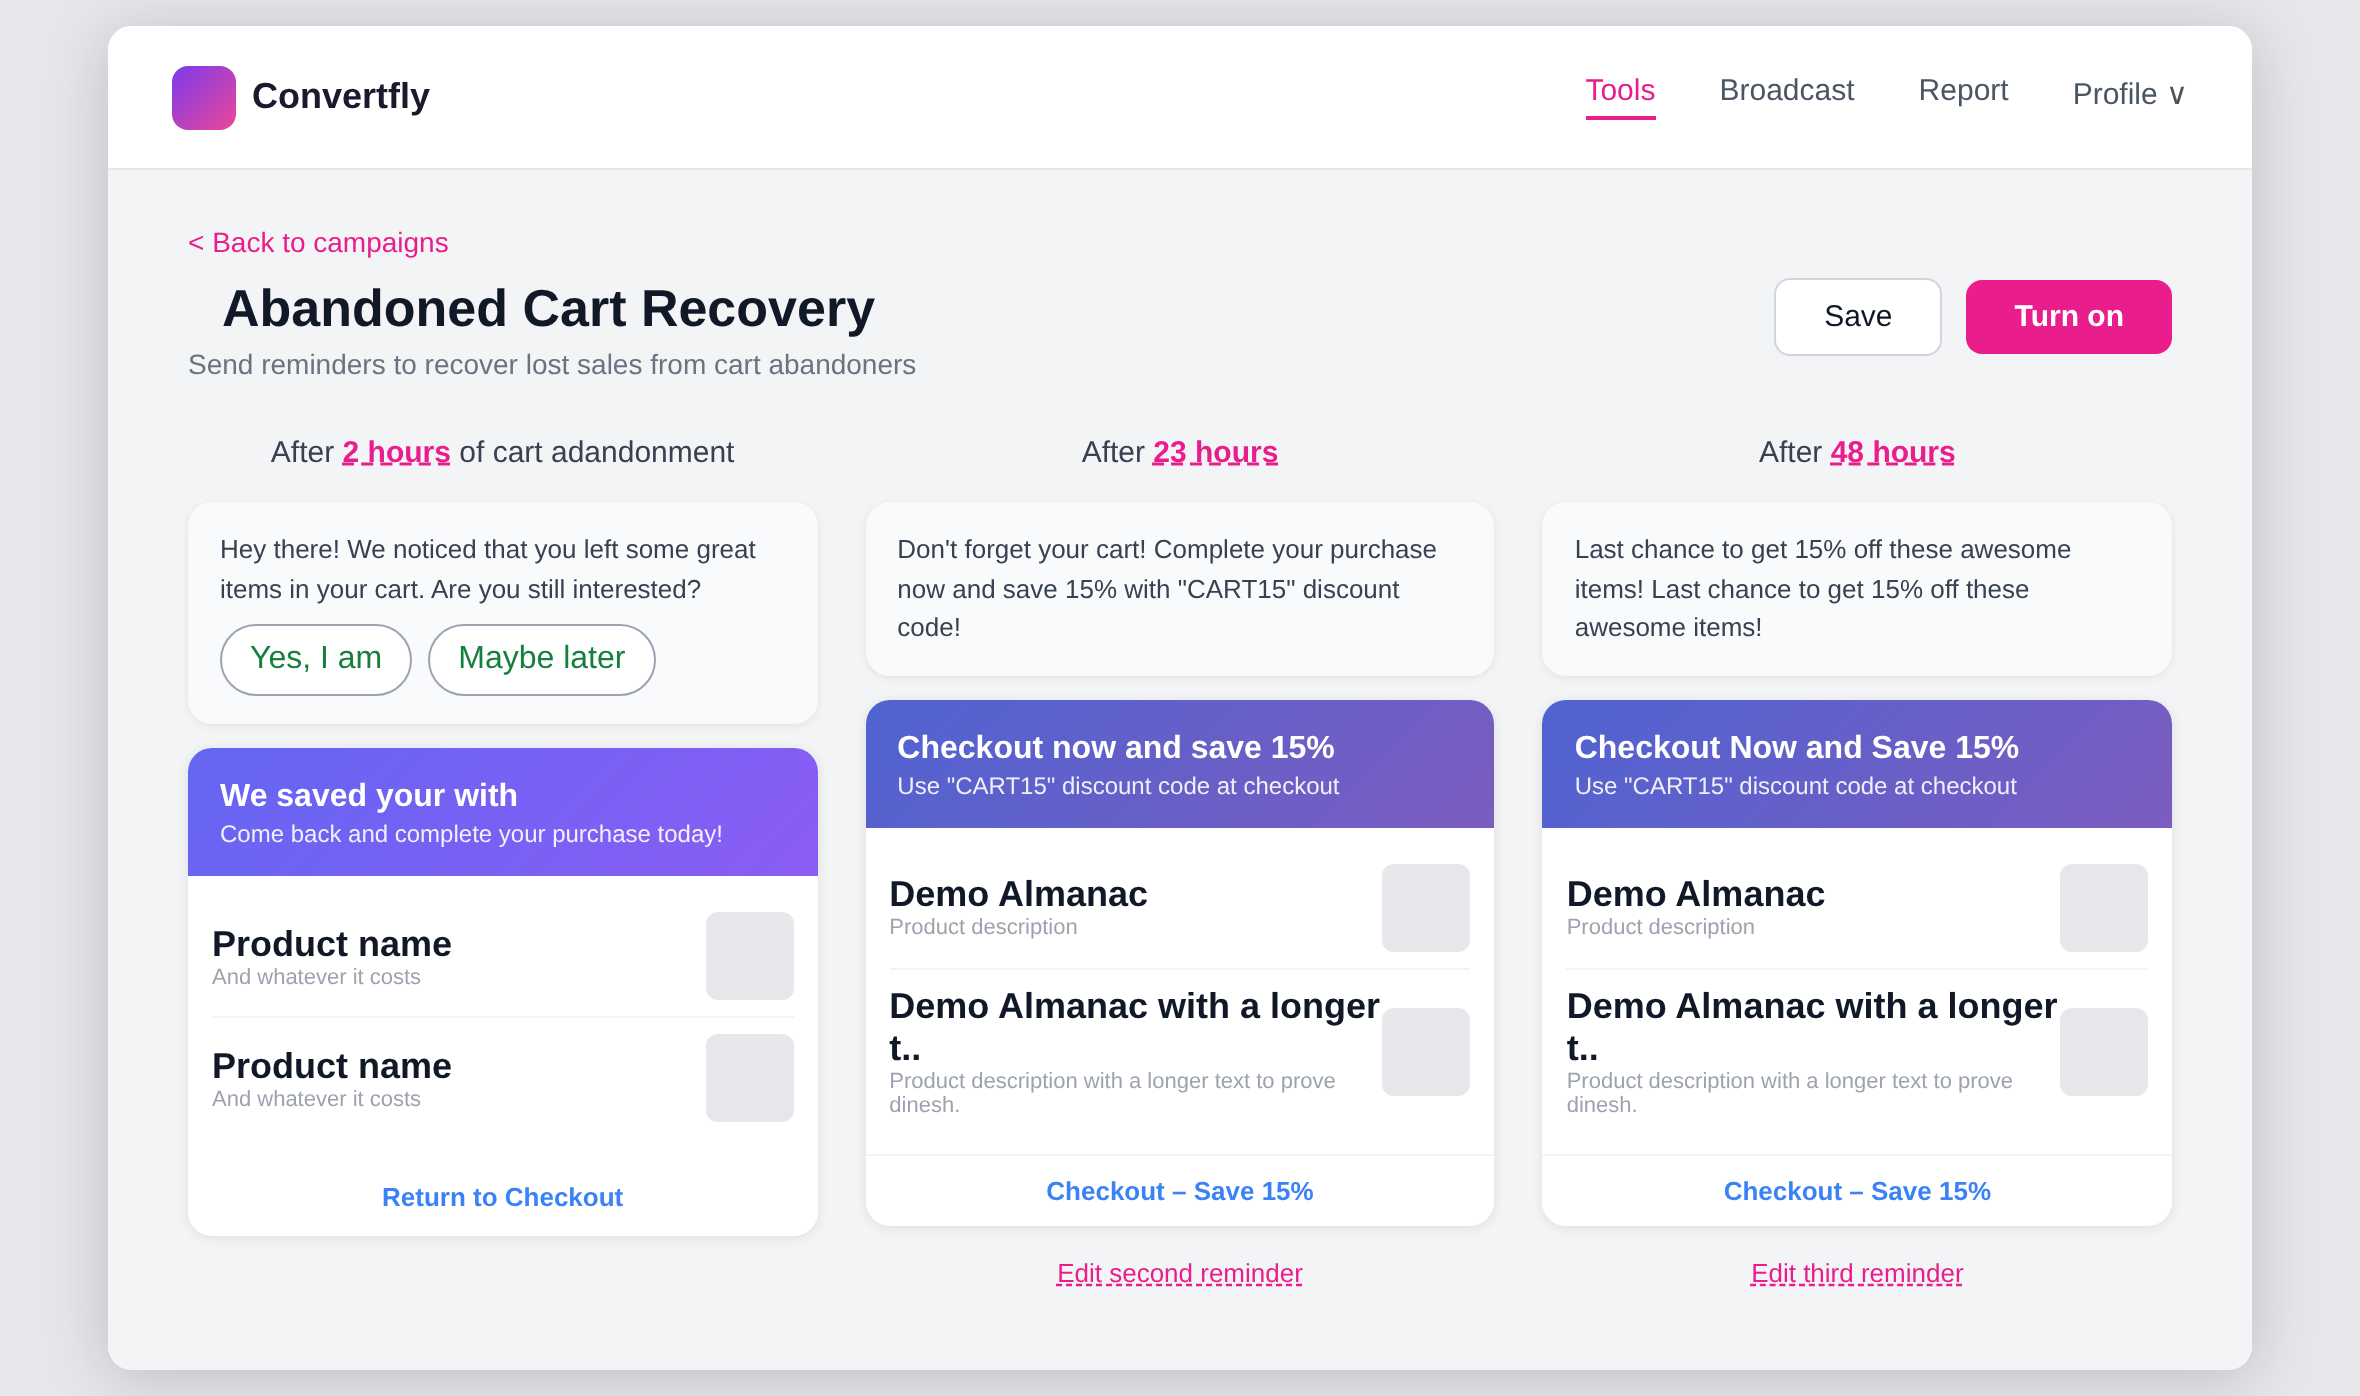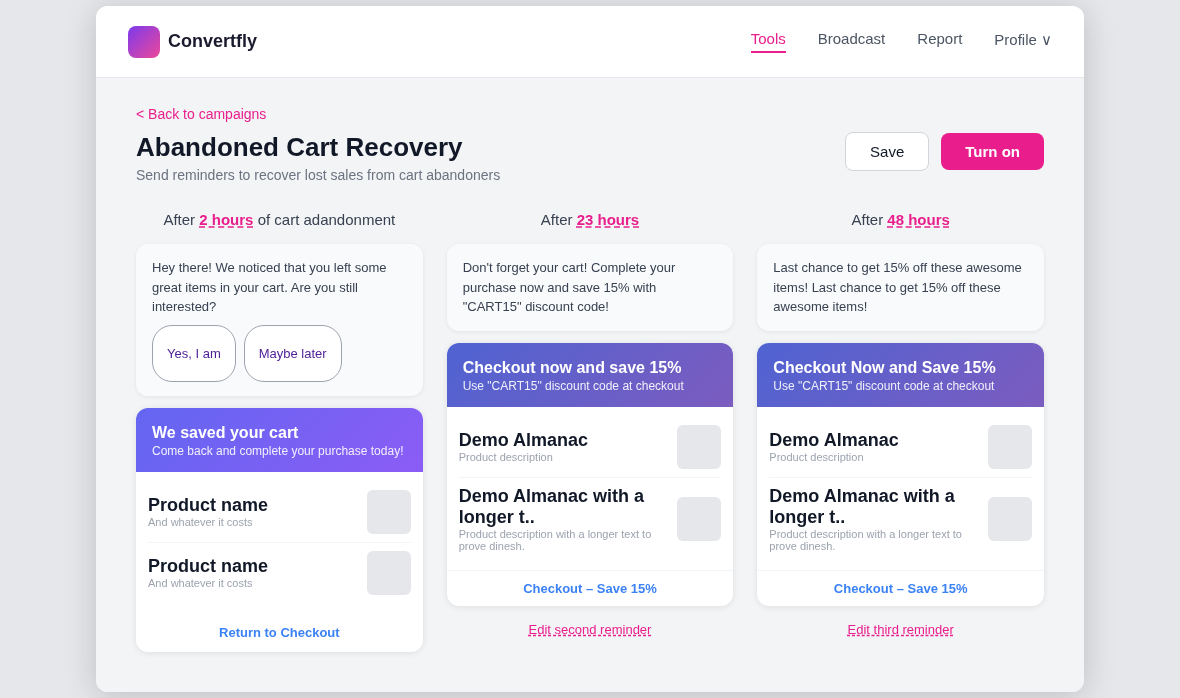--- a/index.html
+++ b/index.html
@@ -5,21 +5,21 @@
     * { box-sizing: border-box; margin: 0; padding: 0; }
     body {
       background: #e5e7eb;
       font-family: -apple-system, BlinkMacSystemFont, 'Segoe UI', sans-serif;
       display: flex;
       justify-content: center;
       align-items: center;
       min-height: 100vh;
     }
     .window {
-      width: 988px;
+      width: 1072px;
       background: #fff;
       border-radius: 12px;
       box-shadow: 0 4px 32px rgba(0,0,0,0.18);
       overflow: hidden;
     }
     
     .nav {
       display: flex;
       align-items: center;
       padding: 0 32px;
@@ -83,20 +83,21 @@
       display: flex;
       align-items: flex-start;
       justify-content: space-between;
       margin-bottom: 28px;
     }
     .page-title-block h1 {
       font-size: 26px;
       font-weight: 700;
       color: #111827;
       margin-bottom: 4px;
+      margin-left: 17px;
     }
     .page-title-block p {
       font-size: 14px;
       color: #6b7280;
     }
     .header-actions {
       display: flex;
       gap: 12px;
       align-items: center;
     }
@@ -154,24 +155,24 @@
     }
     
     .quick-replies {
       display: flex;
       gap: 8px;
       margin-top: 8px;
     }
     .qr-btn {
       border: 1.5px solid #9ca3af;
       border-radius: 20px;
-      padding: 20px 14px;
-      font-size: 13px;
+      padding: 8px 14px;
+      font-size: 16px;
       background: #fff;
-      color: #4c1d95;
+      color: #15803d;
       cursor: pointer;
     }
     
     .widget-card {
       background: #fff;
       border-radius: 12px;
       overflow: hidden;
       box-shadow: 0 1px 6px rgba(0,0,0,0.09);
     }
     .widget-header {
@@ -299,21 +300,21 @@
         </div>
         <div class="msg-bubble">
           <span>Hey there! We noticed that you left some great items in your cart. Are you still interested?</span>
           <div class="quick-replies">
             <button class="qr-btn">Yes, I am</button>
             <button class="qr-btn">Maybe later</button>
           </div>
         </div>
         <div class="widget-card">
           <div class="widget-header">
-            <h3>We saved your cart</h3>
+            <h3>We saved your with</h3>
             <p>Come back and complete your purchase today!</p>
           </div>
           <div class="product-list">
             <div class="product-item">
               <div class="product-info">
                 <div class="product-name">Product name</div>
                 <div class="product-desc">And whatever it costs</div>
               </div>
               <div class="product-thumb"></div>
             </div>

